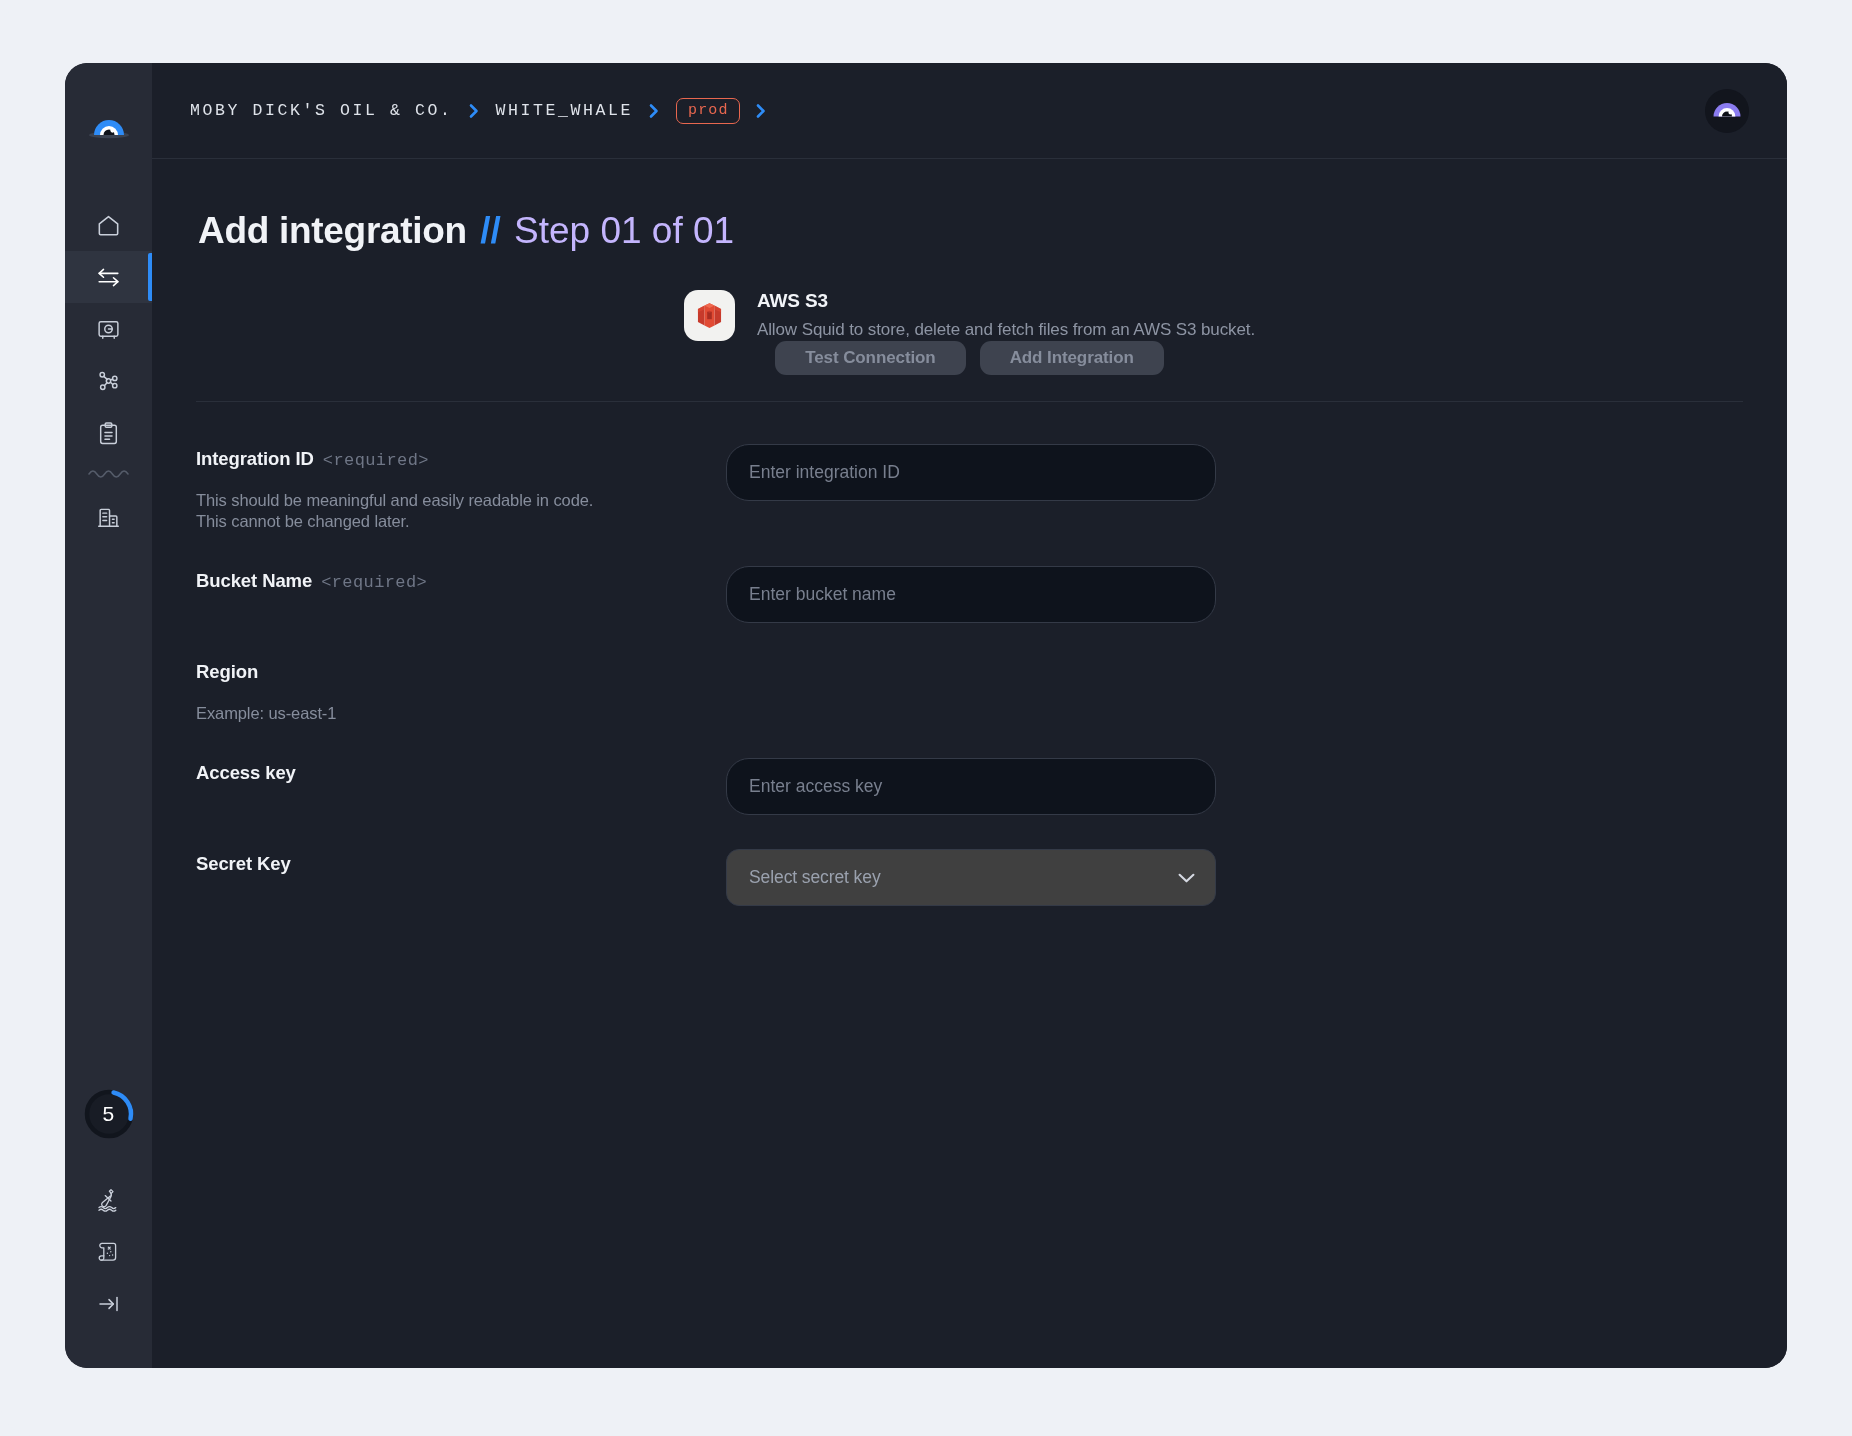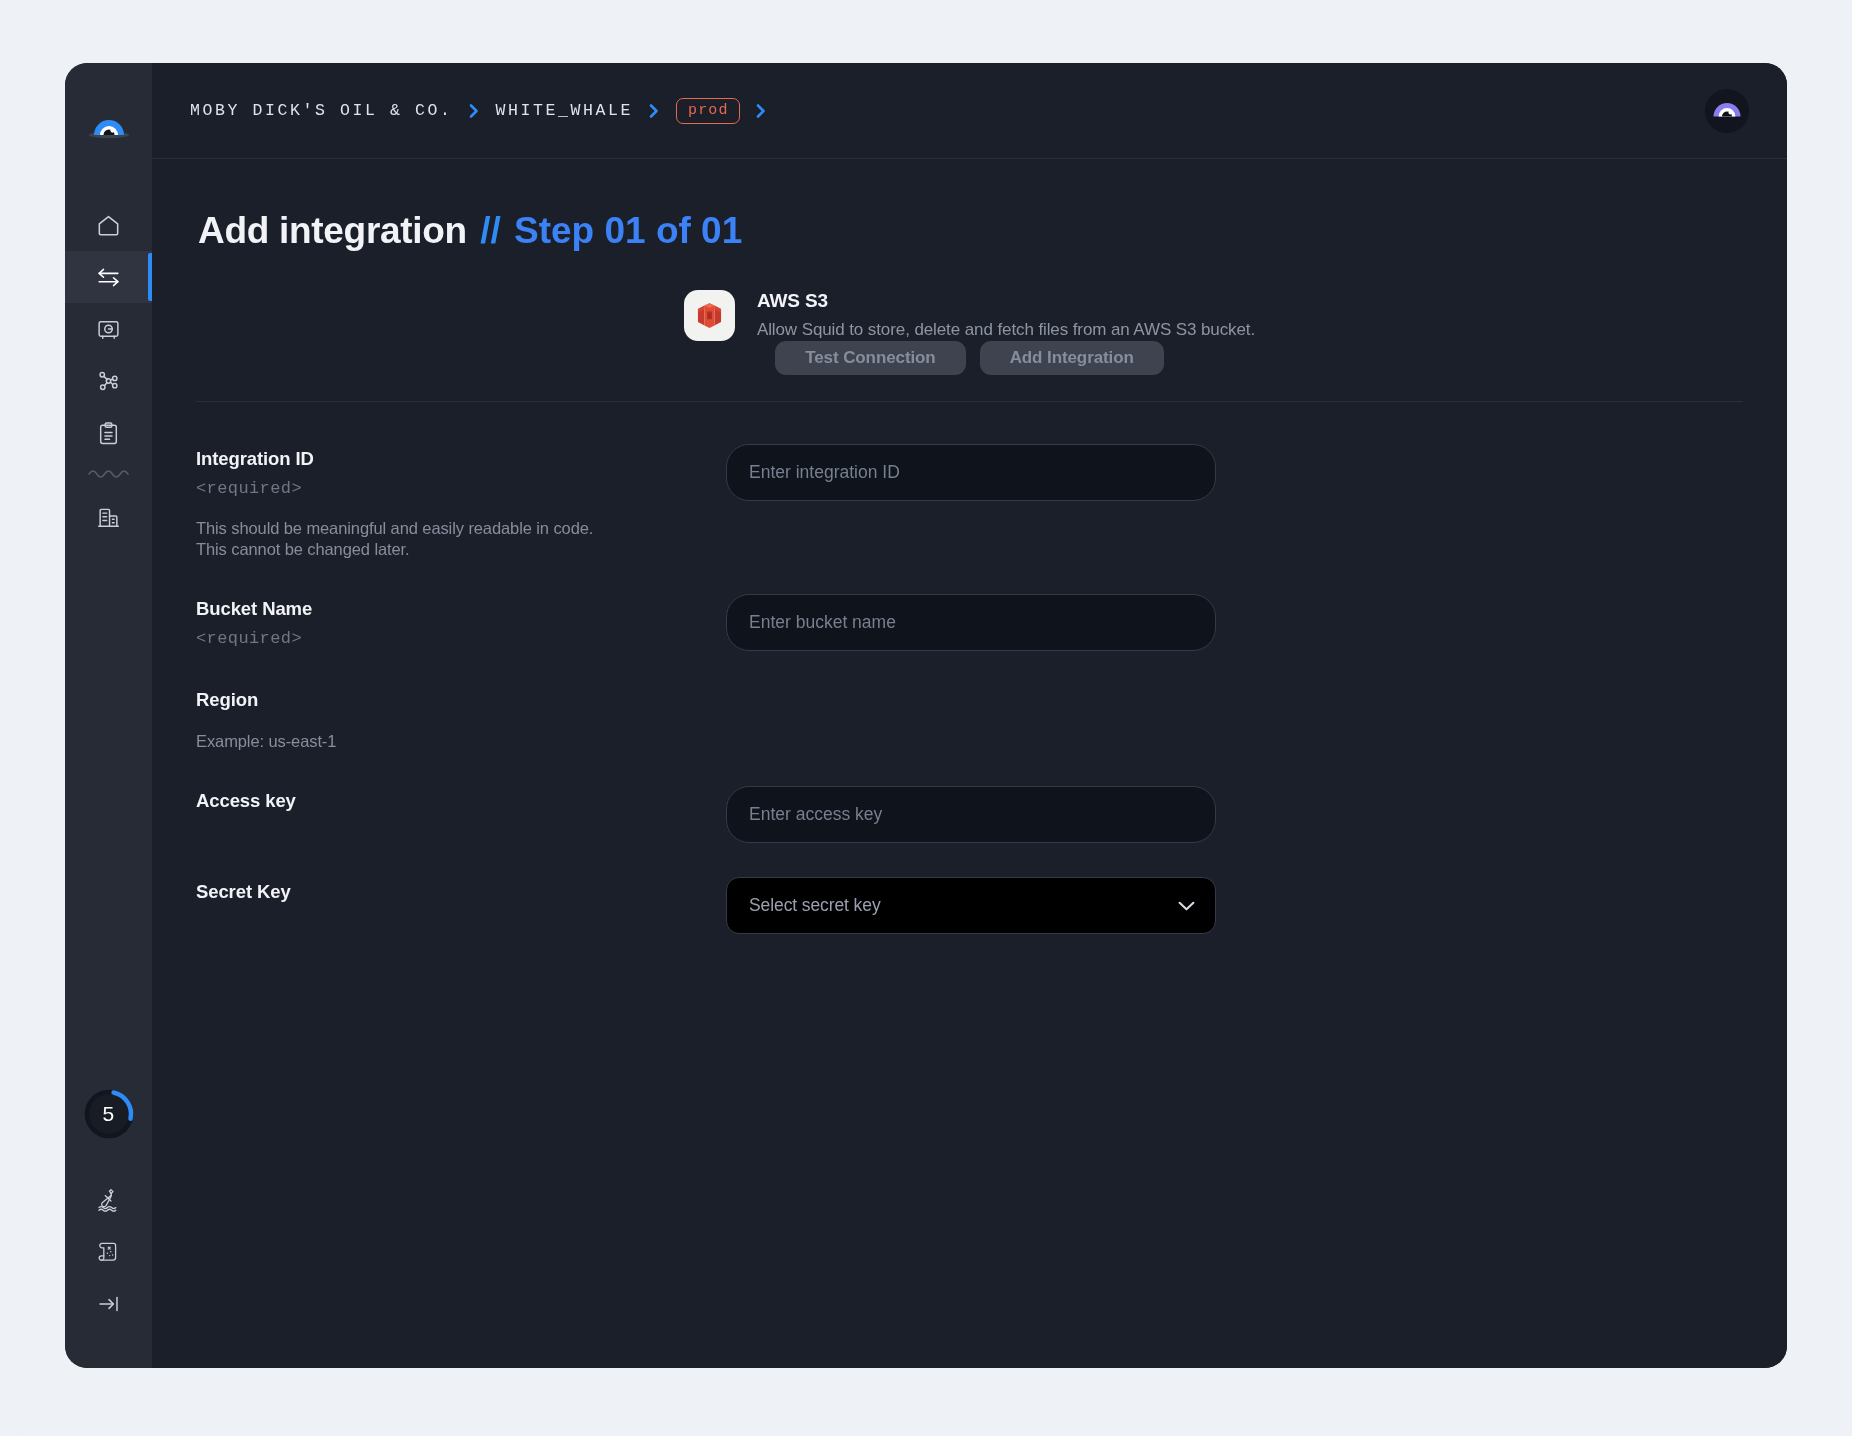--- a/index.html
+++ b/index.html
@@ -178,21 +178,21 @@
   }
 
   .page-title {
     font-size: 37px;
     line-height: 1.1;
     margin-left: 2px;
     white-space: nowrap;
   }
   .page-title .title-strong { color: #f1f3f7; font-weight: 700; letter-spacing: -0.3px; }
   .page-title .title-sep { color: #2e8cf7; font-weight: 700; padding: 0 3px; }
-  .page-title .title-step { color: #3b82f6; font-weight: 700; }
+  .page-title .title-step { color: #c4b5fd; font-weight: 400; }
 
   .integration-header {
     margin-top: 38px;
     display: flex;
     align-items: center;
     justify-content: space-between;
     padding-bottom: 26px;
     border-bottom: 1px solid #2a2f3a;
     flex-direction: column;
   }
@@ -247,21 +247,20 @@
   .form-field-col { width: 490px; flex: 0 0 490px; }
 
   .field-label {
     font-size: 18.5px;
     font-weight: 700;
     color: #f1f3f7;
     letter-spacing: -0.1px;
     display: flex;
     align-items: baseline;
     gap: 9px;
-    flex-direction: column;
   }
   .req-tag {
     font-family: "Liberation Mono", monospace;
     font-size: 17px;
     font-weight: 400;
     color: #6f7686;
     letter-spacing: 0.4px;
   }
   .field-help {
     margin-top: 20px;
@@ -282,21 +281,21 @@
     font-size: 17.5px;
     padding: 0 22px;
     outline: none;
   }
   .text-input::placeholder { color: #787f8e; }
 
   .select-wrap { position: relative; width: 100%; }
   .select-box {
     width: 100%;
     height: 57px;
-    background: #000000;
+    background: #404040;
     border: 1px solid #343a47;
     border-radius: 13px;
     display: flex;
     align-items: center;
     padding: 7px 22px;
     cursor: pointer;
   }
   .select-value { color: #9aa1ae; font-size: 17.5px; letter-spacing: -0.1px; }
   .select-chevron {
     position: absolute;

